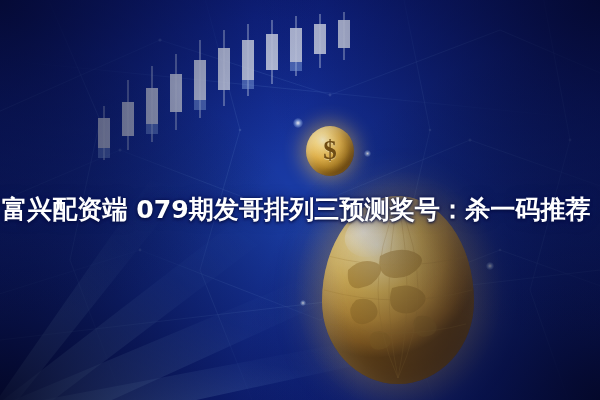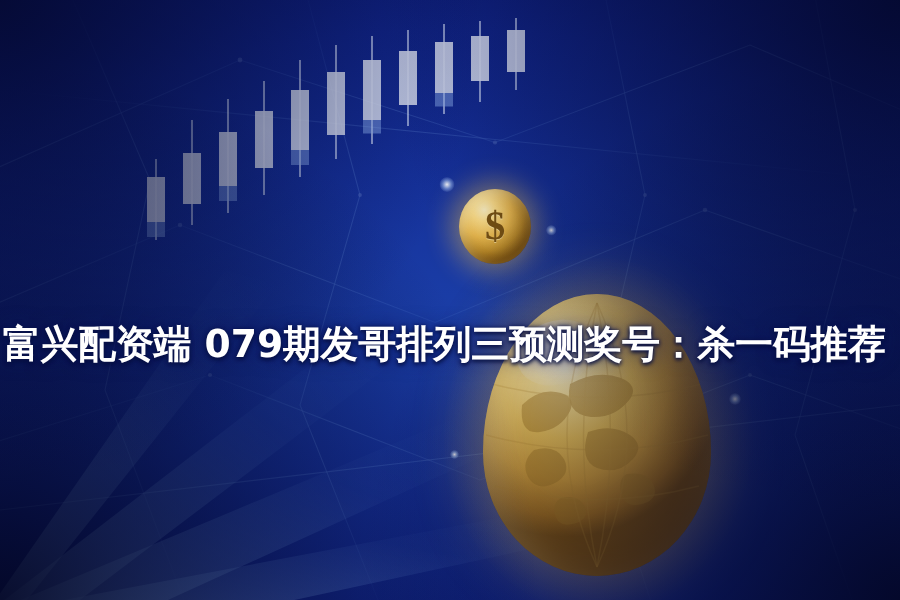--- a/index.html
+++ b/index.html
@@ -123,21 +123,21 @@
     width: 420px;
     height: 230px;
     pointer-events: none;
     opacity: 0.85;
   }
 
   
   .headline {
     position: absolute;
     left: 0;
-    top: 208px;
+    top: 188px;
     width: 484px;
     height: 42px;
     display: flex;
     align-items: center;
     z-index: 5;
   }
   .headline-text {
     font-family: "DejaVu Sans", "Liberation Sans", sans-serif;
     font-weight: bold;
     font-size: 25.5px;

